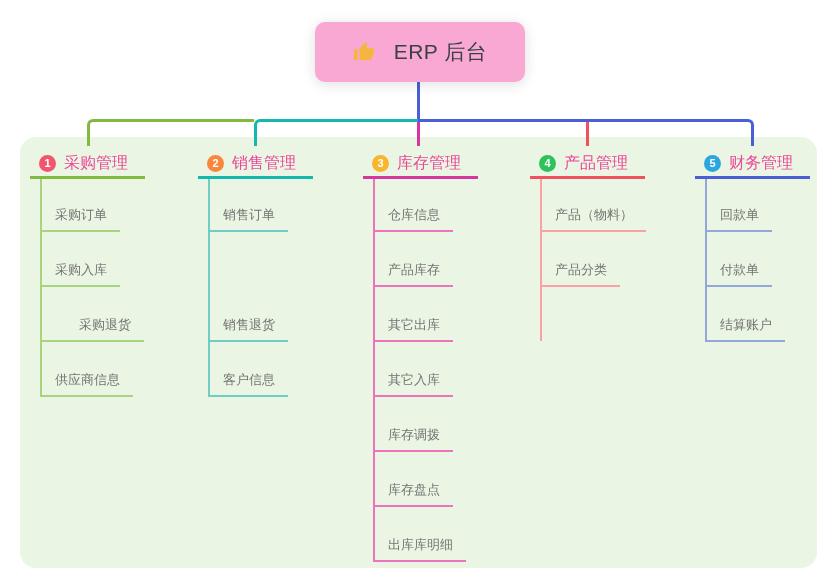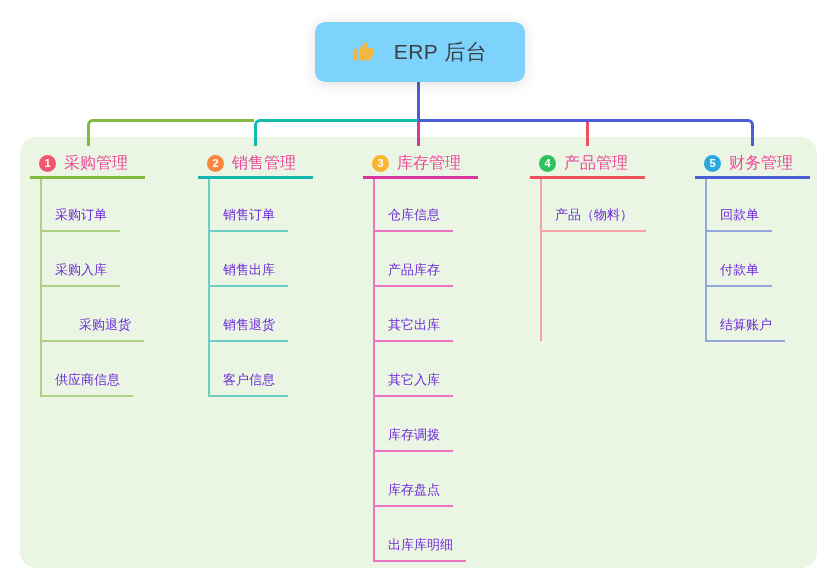--- a/index.html
+++ b/index.html
@@ -9,21 +9,21 @@
     background:#ffffff;
   }
   
   .panel{
     position:absolute;left:20px;top:137px;width:797px;height:431px;
     border-radius:16px;
   }
   
   .root-card{
     position:absolute;left:315px;top:22px;width:210px;height:60px;
-    background:#7dd3fc;border-radius:10px;
+    background:#f9a8d4;border-radius:10px;
     box-shadow:0 2px 14px rgba(0,0,0,0.13);
     display:flex;align-items:center;justify-content:center;gap:19px;
     z-index:3;
   }
   .root-card .title{font-size:21px;color:#3b4045;letter-spacing:0.5px;}
   .root-card svg{display:block;}
   
   .conn{position:absolute;z-index:2;box-sizing:border-box;}
   .root-v{left:417px;top:81px;width:3px;height:39px;}
   .l-green{left:87px;top:119px;width:167px;height:27px;
@@ -41,21 +41,21 @@
   }
   .badge{
     width:17px;height:17px;border-radius:50%;margin-left:9px;margin-right:8px;
     color:#fff;font-size:11px;font-weight:bold;line-height:17px;text-align:center;
     flex:0 0 auto;
   }
   .branch-title{font-size:16px;color:#ec4899;white-space:nowrap;}
   .vline{position:absolute;width:2px;top:179px;z-index:1;}
   .child{
     position:absolute;z-index:1;
-    font-size:13px;line-height:17px;color:#6d28d9;white-space:nowrap;
+    font-size:13px;line-height:17px;color:#737373;white-space:nowrap;
     padding:0 13px 7px 15px;border-bottom:2px solid;
   }
   
   .bx0{left:30px;}  .bx1{left:198px;} .bx2{left:363px;} .bx3{left:530px;} .bx4{left:695px;}
   .vx0{left:40px;}  .vx1{left:208px;} .vx2{left:373px;} .vx3{left:540px;} .vx4{left:705px;}
   .vh4{height:217px;} .vh7{height:382px;} .vh3{height:162px;}
   .r0{top:206px;} .r1{top:261px;} .r2{top:316px;} .r3{top:371px;}
   .r4{top:426px;} .r5{top:481px;} .r6{top:536px;}
 </style>
 </head>
@@ -88,21 +88,20 @@
   <div class="child vx0 r1" style="border-bottom-color: rgb(169, 211, 127);">采购入库</div>
   <div class="child vx0 r2" style="border-bottom-color: rgb(169, 211, 127); padding-left: 39px;">采购退货</div>
   <div class="child vx0 r3" style="border-bottom-color: rgb(169, 211, 127);">供应商信息</div>
 
   <div class="branch-header bx1" style="border-bottom-color: rgb(20, 184, 172);">
     <span class="badge" style="background-color: rgb(249, 134, 60);">2</span>
     <span class="branch-title">销售管理</span>
   </div>
   <div class="vline vx1 vh4" style="background-color: rgb(111, 205, 195);"></div>
   <div class="child vx1 r0" style="border-bottom-color: rgb(111, 205, 195);">销售订单</div>
-  <div class="child vx1 r1" style="border-bottom-color: rgb(111, 205, 195);">销售出库</div>
   <div class="child vx1 r2" style="border-bottom-color: rgb(111, 205, 195);">销售退货</div>
   <div class="child vx1 r3" style="border-bottom-color: rgb(111, 205, 195);">客户信息</div>
 
   <div class="branch-header bx2" style="border-bottom-color: rgb(214, 54, 159);">
     <span class="badge" style="background-color: rgb(248, 181, 45);">3</span>
     <span class="branch-title">库存管理</span>
   </div>
   <div class="vline vx2 vh7" style="background-color: rgb(236, 116, 189);"></div>
   <div class="child vx2 r0" style="border-bottom-color: rgb(236, 116, 189);">仓库信息</div>
   <div class="child vx2 r1" style="border-bottom-color: rgb(236, 116, 189);">产品库存</div>
@@ -111,20 +110,21 @@
   <div class="child vx2 r4" style="border-bottom-color: rgb(236, 116, 189);">库存调拨</div>
   <div class="child vx2 r5" style="border-bottom-color: rgb(236, 116, 189);">库存盘点</div>
   <div class="child vx2 r6" style="border-bottom-color: rgb(236, 116, 189);">出库库明细</div>
 
   <div class="branch-header bx3" style="border-bottom-color: rgb(240, 81, 95);">
     <span class="badge" style="background-color: rgb(47, 193, 92);">4</span>
     <span class="branch-title">产品管理</span>
   </div>
   <div class="vline vx3 vh3" style="background-color: rgb(248, 162, 166);"></div>
   <div class="child vx3 r0" style="border-bottom-color: rgb(248, 162, 166);">产品（物料）</div>
+  <div class="child vx3 r1" style="border-bottom-color: rgb(248, 162, 166);">产品分类</div>
 
   <div class="branch-header bx4" style="border-bottom-color: rgb(74, 95, 214);">
     <span class="badge" style="background-color: rgb(43, 167, 224);">5</span>
     <span class="branch-title">财务管理</span>
   </div>
   <div class="vline vx4 vh3" style="background-color: rgb(147, 167, 219);"></div>
   <div class="child vx4 r0" style="border-bottom-color: rgb(147, 167, 219);">回款单</div>
   <div class="child vx4 r1" style="border-bottom-color: rgb(147, 167, 219);">付款单</div>
   <div class="child vx4 r2" style="border-bottom-color: rgb(147, 167, 219);">结算账户</div>
 

